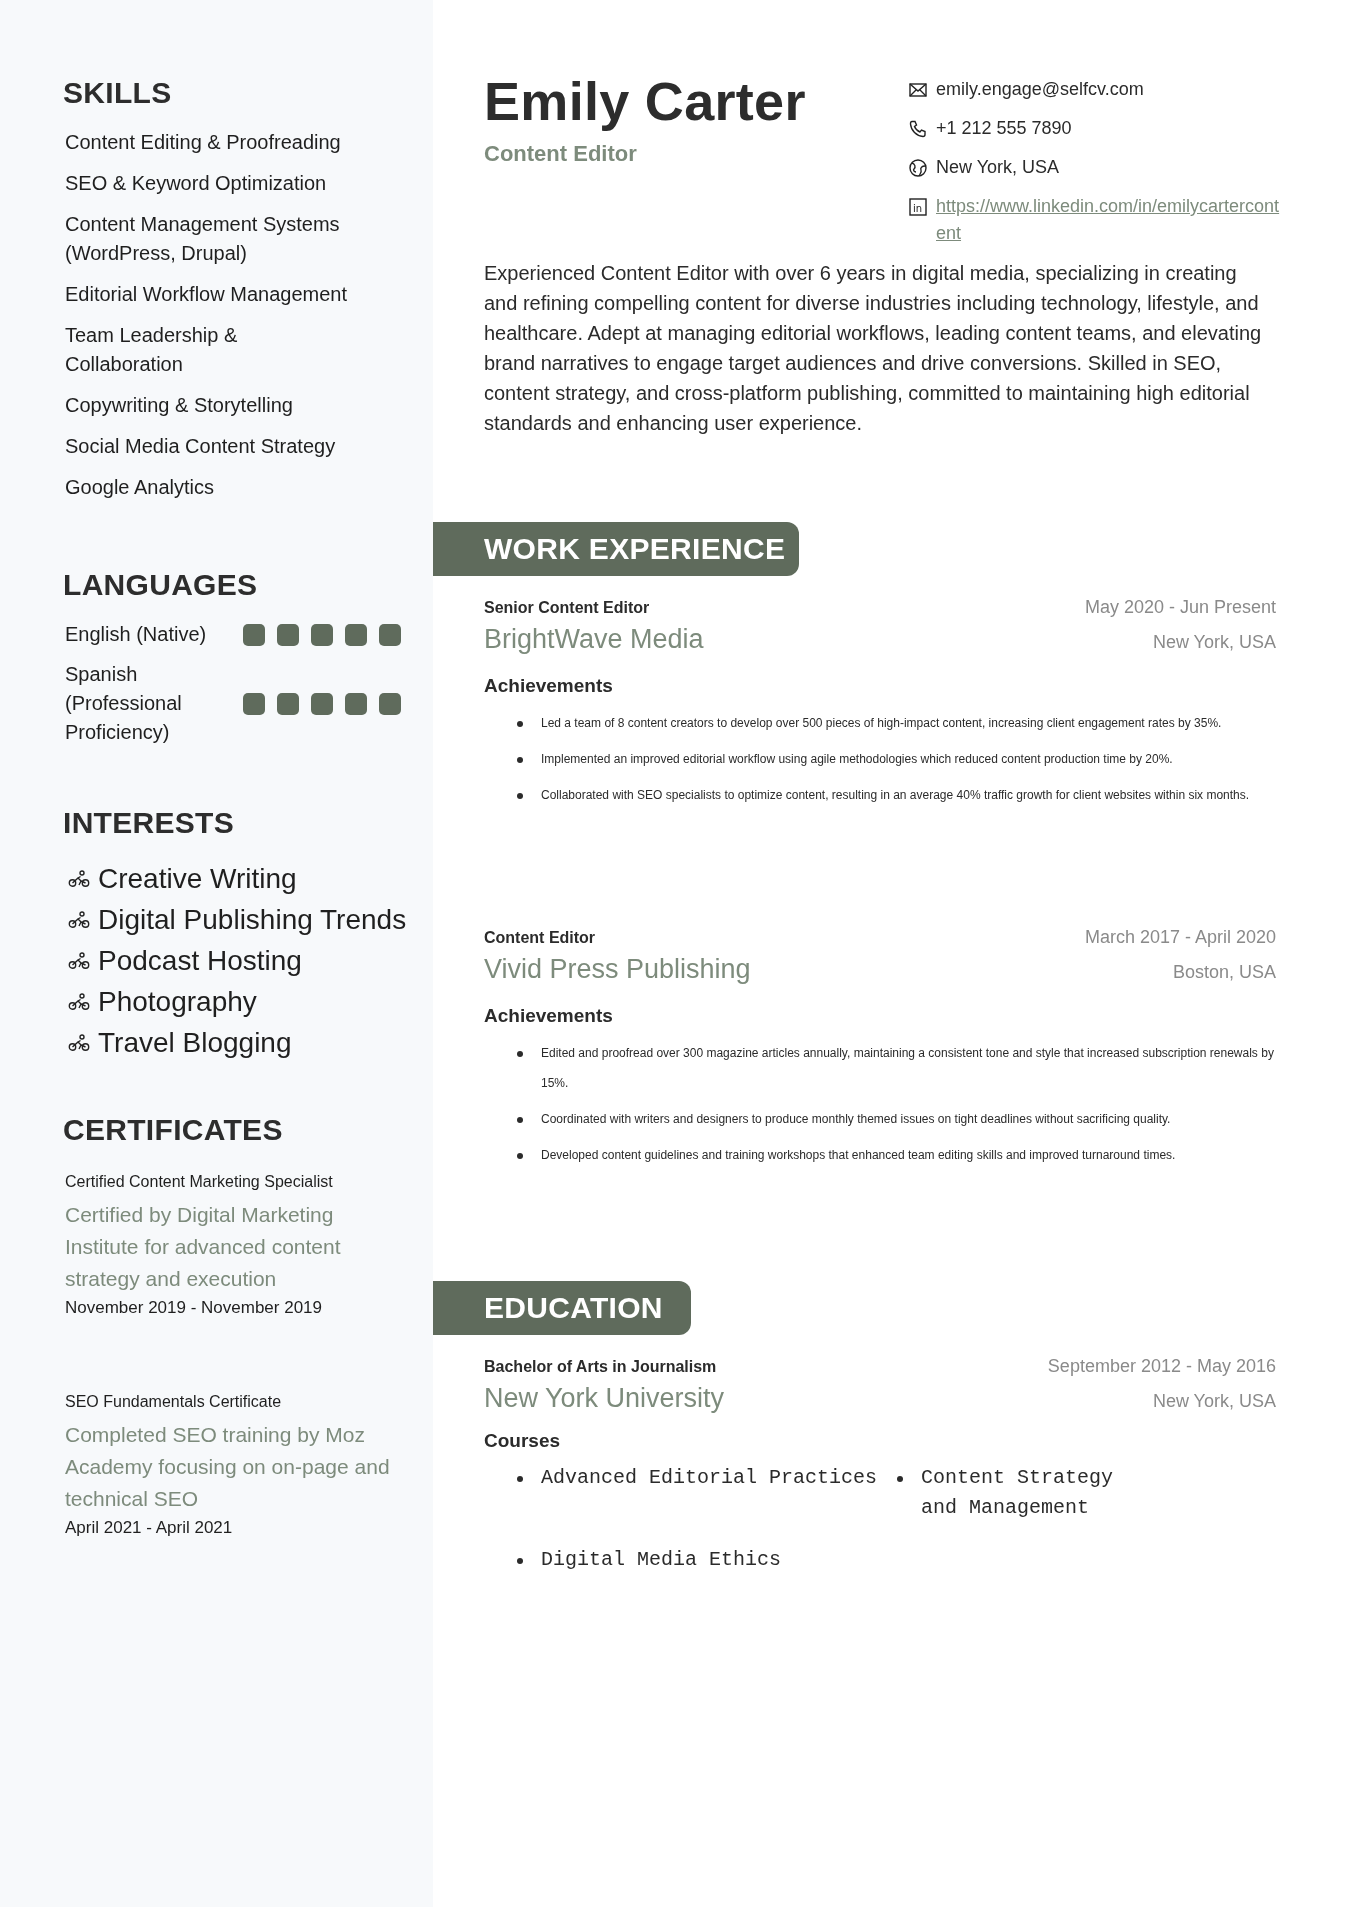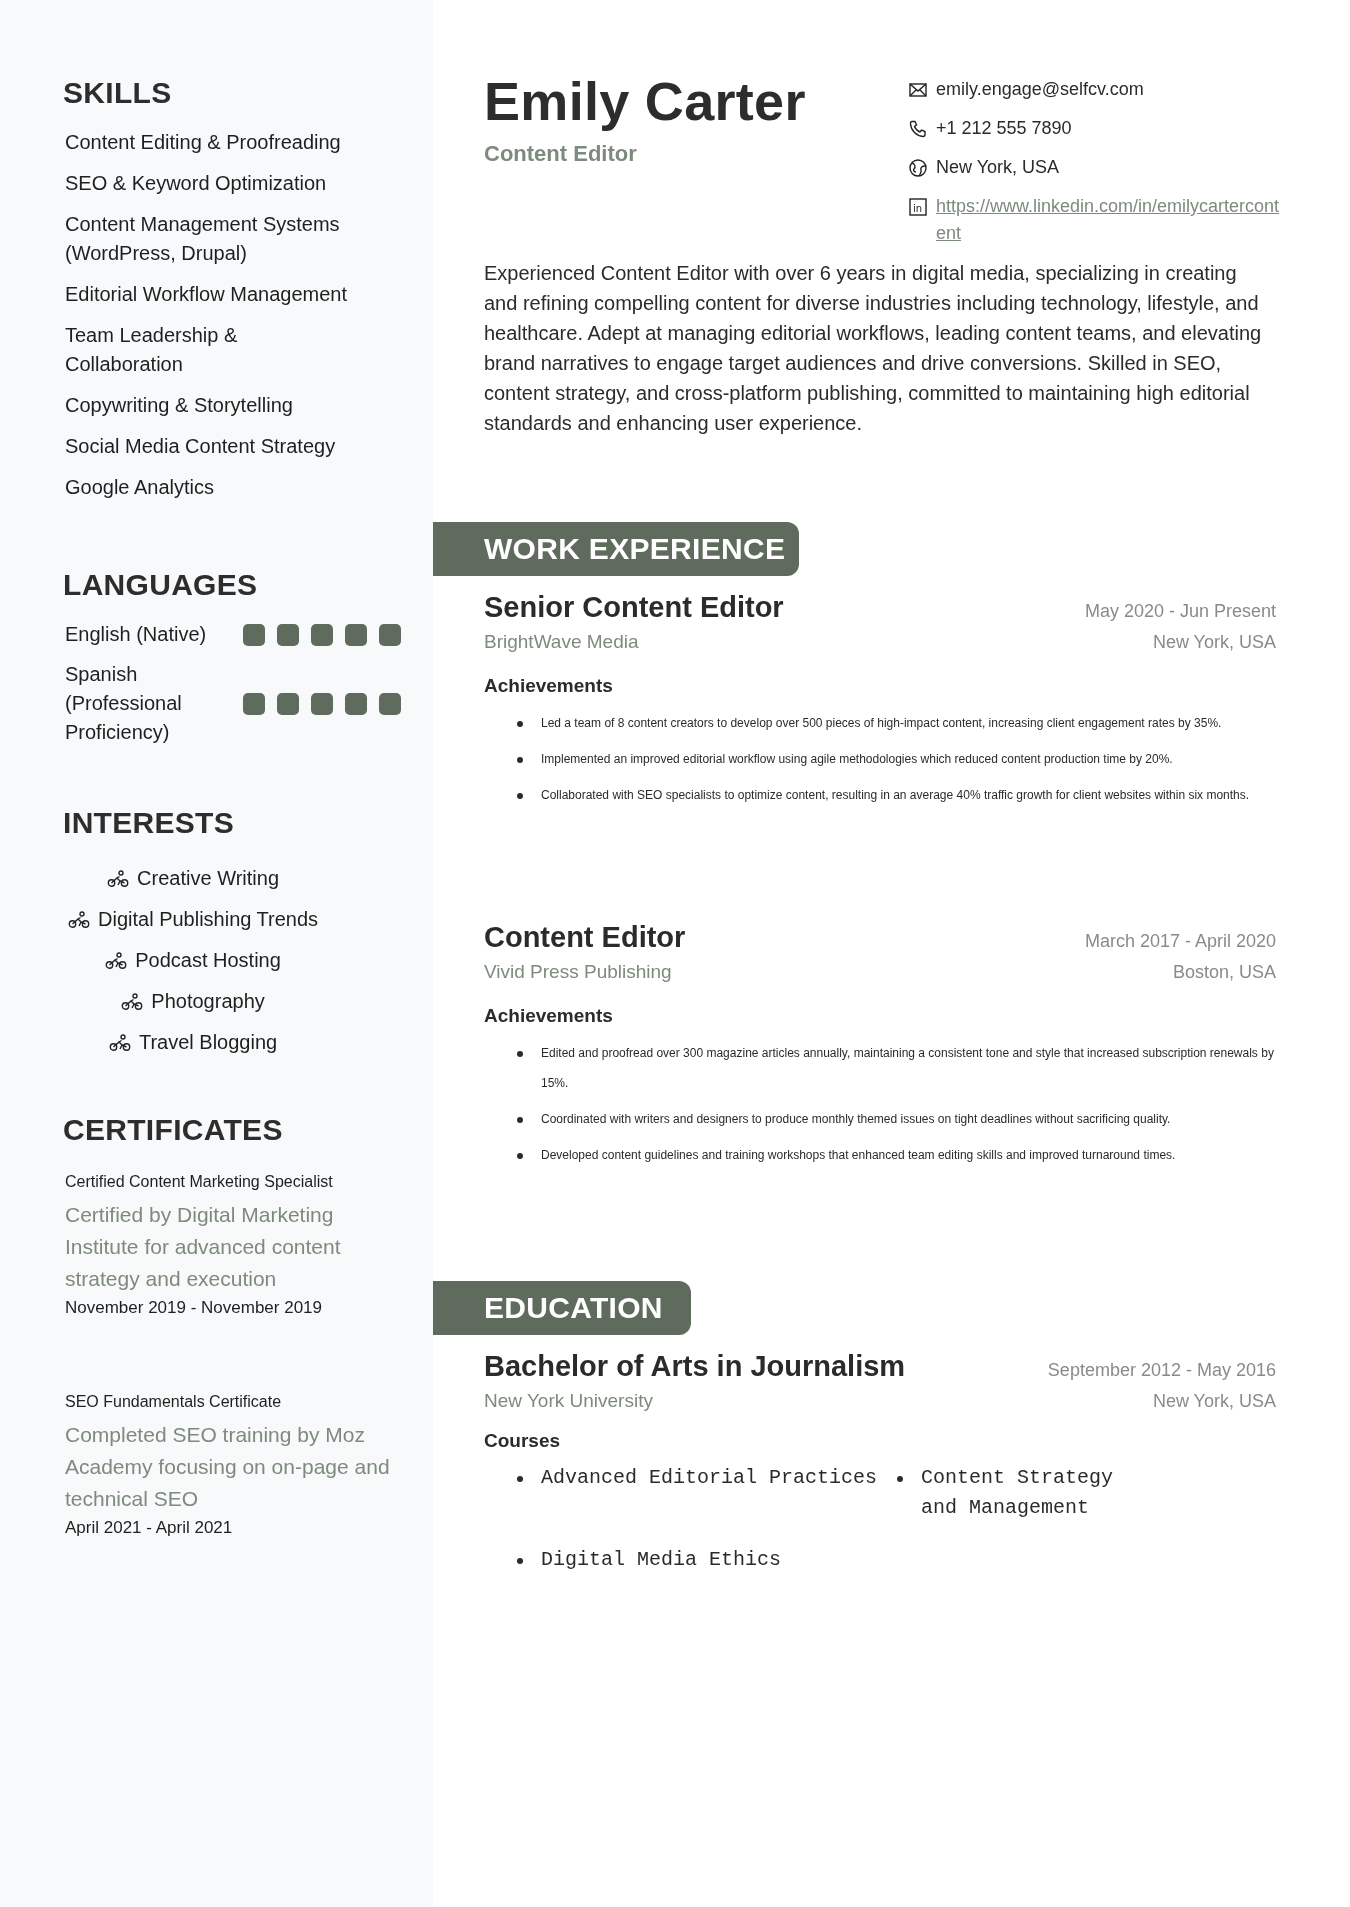--- a/index.html
+++ b/index.html
@@ -12,21 +12,21 @@
   .side-heading { position: absolute; left: 63px; font-size: 30px; font-weight: 700; color: #2d2d2d; letter-spacing: 0.3px; }
   .skills-list { position: absolute; left: 65px; top: 128px; width: 340px; list-style: none; }
   .skills-list li { font-size: 20px; line-height: 29px; margin-bottom: 12px; color: #1f1f1f; }
 
   .lang-row { position: absolute; left: 65px; width: 340px; display: flex; align-items: center; }
   .lang-name { width: 172px; font-size: 20px; line-height: 29px; color: #1f1f1f; }
   .dots { display: flex; gap: 12px; margin-left: 6px; }
   .dot { width: 22px; height: 22px; border-radius: 5px; background: #5f6b5c; }
 
   .interests-list { position: absolute; left: 68px; top: 858px; list-style: none; }
-  .interests-list li { display: flex; align-items: center; font-size: 20px; line-height: 29px; height: 41px; color: #1f1f1f; justify-content: center; }
+  .interests-list li { display: flex; align-items: center; font-size: 28px; line-height: 29px; height: 41px; color: #1f1f1f; }
   .interests-list li svg { width: 22px; height: 18px; margin-right: 8px; }
 
   .cert { position: absolute; left: 65px; width: 340px; }
   .cert-title { font-size: 16px; line-height: 34px; color: #1f1f1f; }
   .cert-desc { font-size: 21px; line-height: 32px; color: #7d8b7c; }
   .cert-date { font-size: 17px; line-height: 26px; color: #1f1f1f; }
 
   .name { position: absolute; left: 51px; top: 70px; font-size: 54px; font-weight: 700; color: #2d2d2d; letter-spacing: 0.3px; }
   .title { position: absolute; left: 51px; top: 141px; font-size: 22px; font-weight: 700; color: #7d8b7c; }
 
@@ -34,24 +34,24 @@
   .contact { display: flex; align-items: flex-start; font-size: 18px; line-height: 27px; color: #2b2b2b; margin-bottom: 12px; }
   .contact .ic { width: 20px; height: 20px; margin-right: 8px; margin-top: 4px; flex: none; }
   .contact a { color: #7d8b7c; text-decoration: underline; word-break: break-all; width: 345px; }
 
   .summary { position: absolute; left: 51px; top: 258px; width: 790px; font-size: 20px; line-height: 30px; color: #2b2b2b; }
 
   .banner { position: absolute; left: 0; height: 54px; background: #5f6b5c; border-radius: 0 12px 12px 0; color: #ffffff; font-size: 30px; font-weight: 700; padding-left: 51px; line-height: 54px; letter-spacing: 0.3px; }
 
   .entry { position: absolute; left: 51px; width: 792px; }
   .entry-head { display: flex; justify-content: space-between; align-items: baseline; }
-  .entry-role { font-size: 29px; font-weight: 700; color: #2b2b2b; line-height: 34px; }
+  .entry-role { font-size: 16px; font-weight: 700; color: #2b2b2b; line-height: 34px; }
   .entry-date { font-size: 18px; color: #8a8a8a; line-height: 34px; }
   .entry-sub { display: flex; justify-content: space-between; align-items: baseline; margin-top: -2px; }
-  .entry-org { font-size: 19px; color: #7d8b7c; line-height: 32px; text-align: center; }
+  .entry-org { font-size: 27px; color: #7d8b7c; line-height: 32px; text-align: center; }
   .entry-loc { font-size: 18px; color: #8a8a8a; line-height: 32px; }
   .subhead { font-size: 19px; font-weight: 700; color: #2b2b2b; margin-top: 14px; line-height: 28px; }
   .bullets { list-style: none; margin-top: 8px; padding-left: 33px; }
   .bullets li { position: relative; padding-left: 24px; font-size: 12px; line-height: 30px; color: #2b2b2b; margin-bottom: 6px; }
   .bullets li::before { content: ""; position: absolute; left: 0; top: 13px; width: 6px; height: 6px; border-radius: 50%; background: #2b2b2b; }
 
   .courses { display: grid; grid-template-columns: 380px 380px; row-gap: 22px; margin-top: 8px; padding-left: 33px; list-style: none; }
   .courses li { position: relative; padding-left: 24px; font-size: 20px; line-height: 30px; color: #2b2b2b; font-family: Liberation Mono, monospace; }
   .courses li::before { content: ""; position: absolute; left: 0; top: 13px; width: 6px; height: 6px; border-radius: 50%; background: #2b2b2b; }
 </style>

